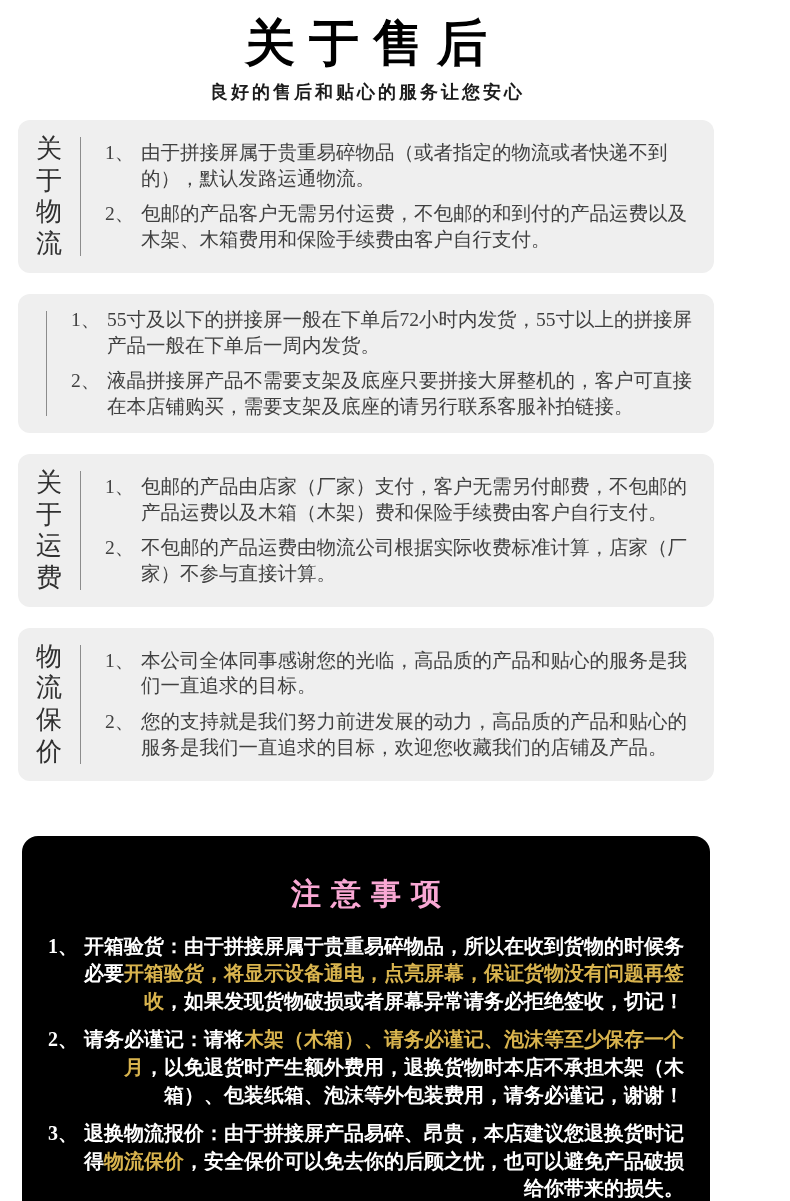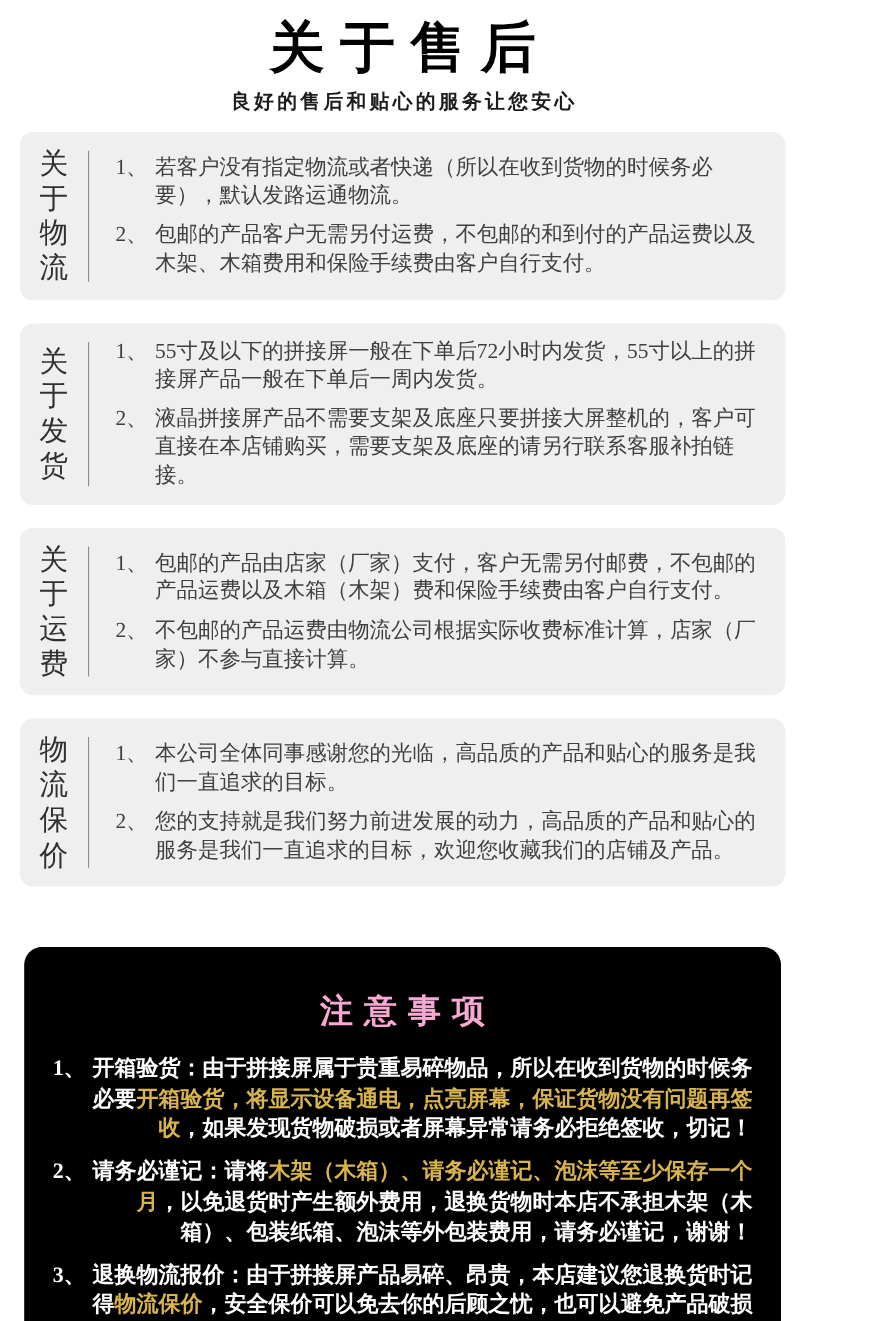--- a/index.html
+++ b/index.html
@@ -109,32 +109,31 @@
     <div class="page-subtitle">良好的售后和贴心的服务让您安心</div>
   </div>
 
   <div class="sections" id="sections">
   <div class="section">
     <div class="section-label">关于物流</div>
     <div class="section-divider"></div>
     <div class="section-content">
   <div class="item">
     <span class="item-num">1、</span>
-    <span class="item-text">若客户没有指定物流或者快递（所以在收到货物的时候务必要），默认发路运通物流。</span>
+    <span class="item-text">由于拼接屏属于贵重易碎物品（或者指定的物流或者快递不到的），默认发路运通物流。</span>
   </div>
 
   <div class="item">
     <span class="item-num">2、</span>
     <span class="item-text">包邮的产品客户无需另付运费，不包邮的和到付的产品运费以及木架、木箱费用和保险手续费由客户自行支付。</span>
   </div>
 </div>
   </div>
 
   <div class="section">
-    <div class="section-label">关于发货</div>
     <div class="section-divider"></div>
     <div class="section-content">
   <div class="item">
     <span class="item-num">1、</span>
     <span class="item-text">55寸及以下的拼接屏一般在下单后72小时内发货，55寸以上的拼接屏产品一般在下单后一周内发货。</span>
   </div>
 
   <div class="item">
     <span class="item-num">2、</span>
     <span class="item-text">液晶拼接屏产品不需要支架及底座只要拼接大屏整机的，客户可直接在本店铺购买，需要支架及底座的请另行联系客服补拍链接。</span>

